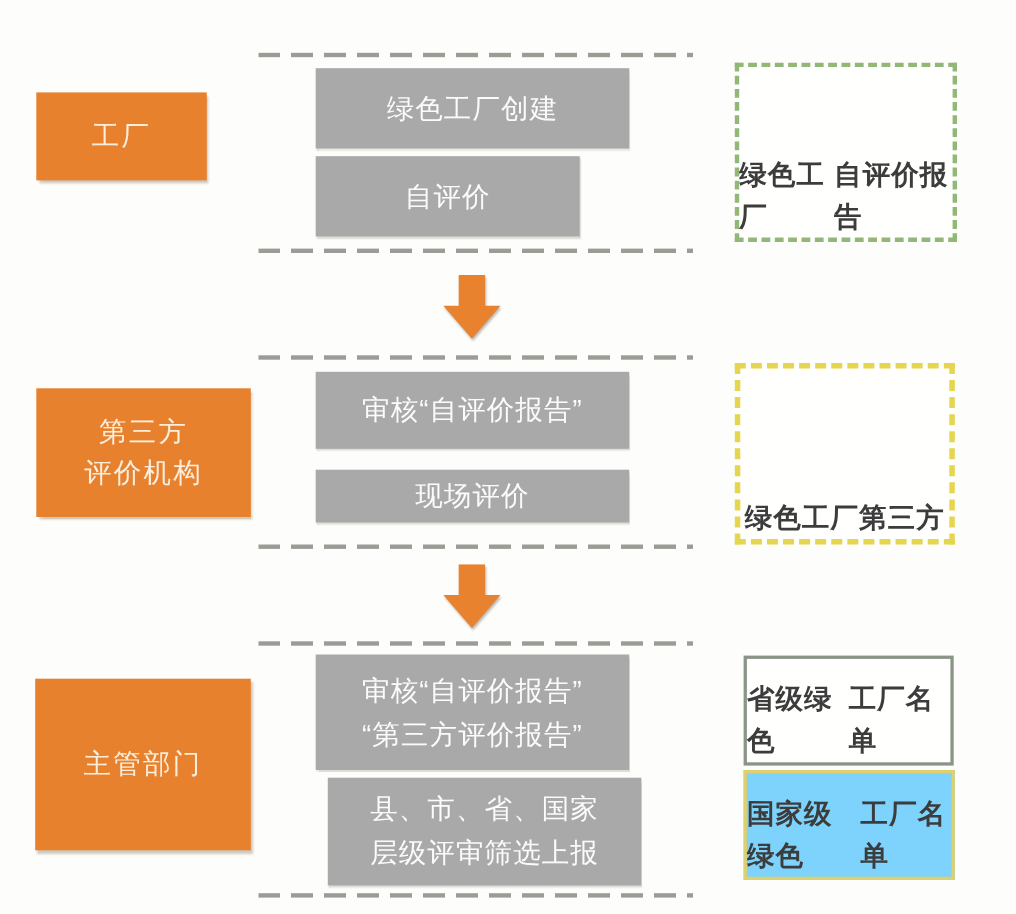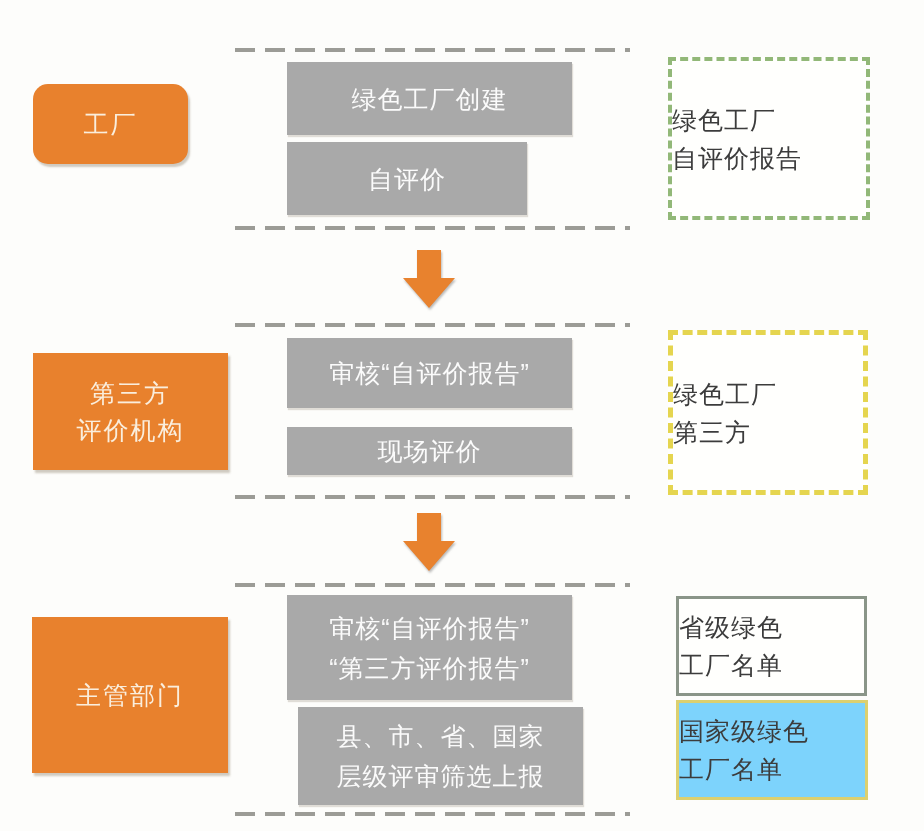--- a/index.html
+++ b/index.html
@@ -21,36 +21,36 @@
     background:repeating-linear-gradient(to right,var(--dashLine) 0,var(--dashLine) 20px,transparent 20px,transparent 30px);
   }
   .step{
     background:var(--grayBox);color:var(--grayText);
     display:flex;flex-direction:column;align-items:center;justify-content:center;
     font-size:25px;letter-spacing:1px;line-height:40px;
     box-shadow:1px 2px 1px rgba(170,160,150,.35);
   }
   
   .outbox{
-    display:flex;flex-direction:column;align-items:flex-start;justify-content:center;
+    display:flex;flex-direction:row;align-items:flex-end;justify-content:center;
     font-size:25px;color:var(--darkText);letter-spacing:1px;line-height:38px;
-    background:#fffffd;box-sizing:border-box;
+    background:#fffffd;box-sizing:border-box;font-weight:bold;
   }
   .green-dashed{border:4px dashed var(--greenDash);}
   .yellow-dashed{border:5px dashed var(--yellowDash);}
   .green-solid{border:3px solid var(--greenSolid);}
   .yellow-solid{border:3px solid var(--yellowSolid);background:#7dd3fc;}
   .arrow svg{display:block;filter:drop-shadow(1px 2px 1px rgba(130,130,130,.55));}
 </style>
 </head>
 <body>
 
 <div class="stage">
 
-  <div class="abs actor" style="left:33px;top:84px;width:155px;height:80px;border-radius:15px;">
+  <div class="abs actor" style="left:33px;top:84px;width:155px;height:80px;">
     <span>工厂</span>
   </div>
 
   <div class="abs dashline" style="left:235px;top:48px;width:395px;"></div>
 
   <div class="abs step" style="left:287px;top:62px;width:285px;height:73px;">
     <span>绿色工厂创建</span>
   </div>
   <div class="abs step" style="left:287px;top:142px;width:240px;height:73px;">
     <span>自评价</span>

